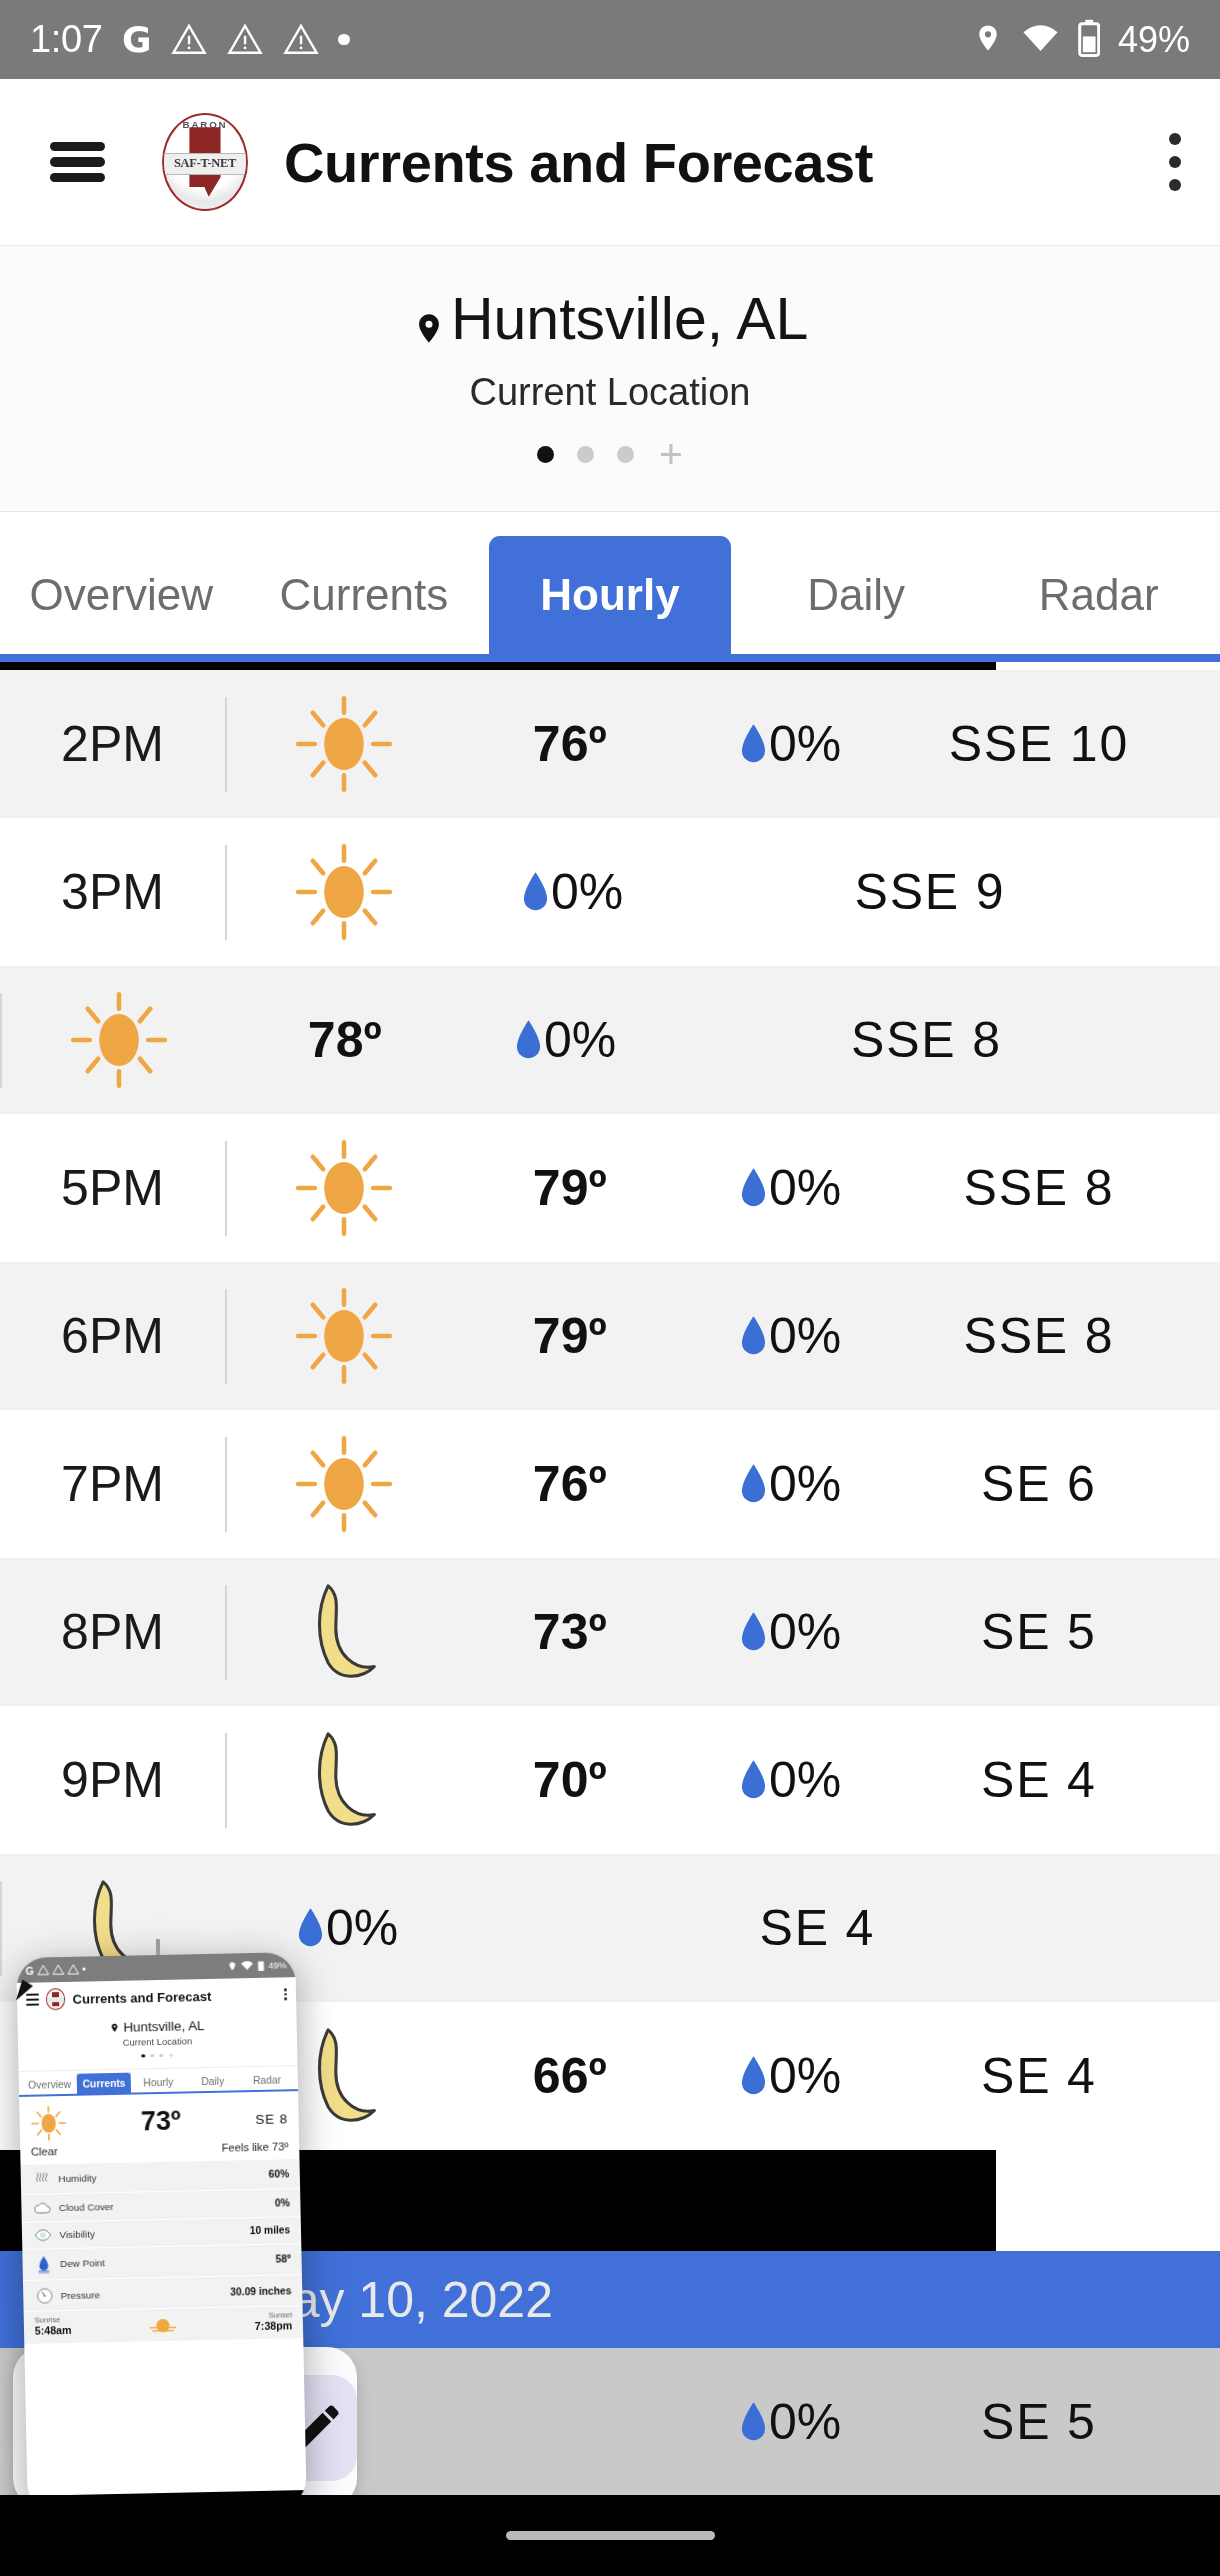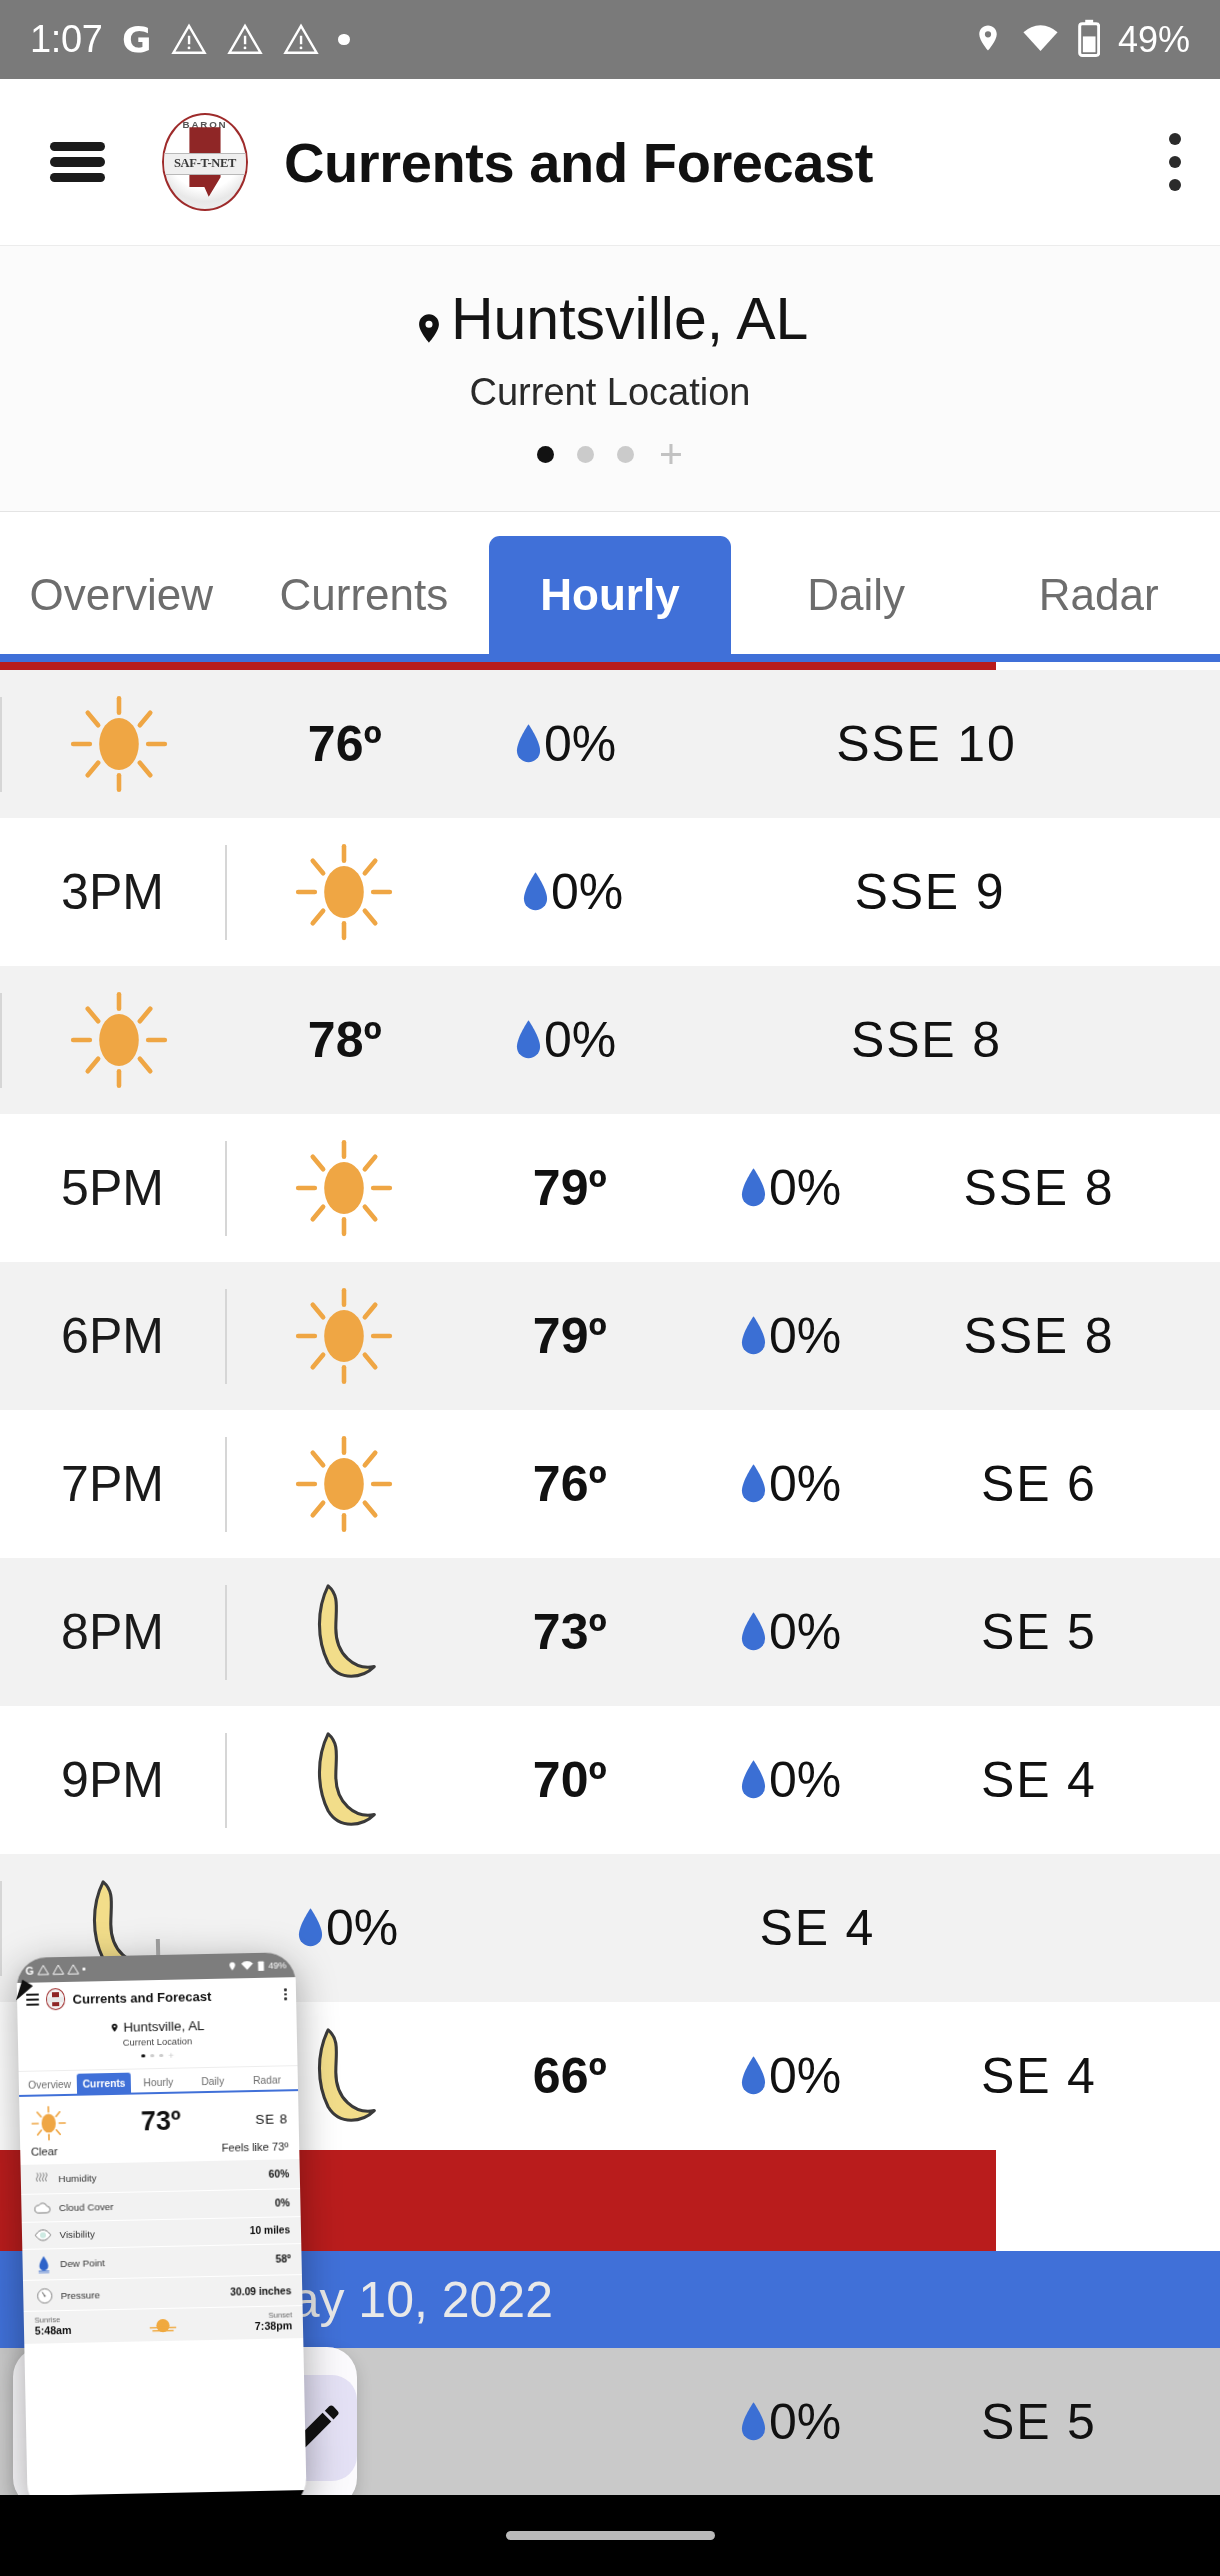--- a/index.html
+++ b/index.html
@@ -7,21 +7,21 @@
     width: 1220px;
     height: 2576px;
     background: #ffffff;
     font-family: "Liberation Sans", sans-serif;
     overflow: hidden;
   }
   #app {
     position: relative;
     width: 996px;
     height: 2576px;
-    background: #b91c1c;
+    background: #000000;
   }
 
   
   .statusbar {
     position: absolute; top: 0; left: 0;
     width: 1220px; height: 79px;
     background: #7a7a7a;
     display: flex; align-items: center;
     padding: 0 30px;
     color: #ffffff;
@@ -332,20 +332,21 @@
   <div class="tabs">
     <div class="tab">Overview</div>
     <div class="tab">Currents</div>
     <div class="tab active">Hourly</div>
     <div class="tab">Daily</div>
     <div class="tab">Radar</div>
   </div>
 
   <div class="hourly" id="hourly-list">
       <div class="hrow alt">
+        <div class="h-time">2PM</div>
         <div class="h-sep"></div>
         <div class="h-icon">
           <svg viewBox="0 0 48 48" width="100" height="100">
             <ellipse cx="24" cy="24" rx="9.5" ry="12.5" fill="#efa644"></ellipse>
             <g stroke="#efa644" stroke-width="2.2" stroke-linecap="round">
               <line x1="24" y1="2" x2="24" y2="9"></line>
               <line x1="24" y1="39" x2="24" y2="46"></line>
               <line x1="2" y1="24" x2="10" y2="24"></line>
               <line x1="38" y1="24" x2="46" y2="24"></line>
               <line x1="9" y1="9" x2="14" y2="15"></line>

